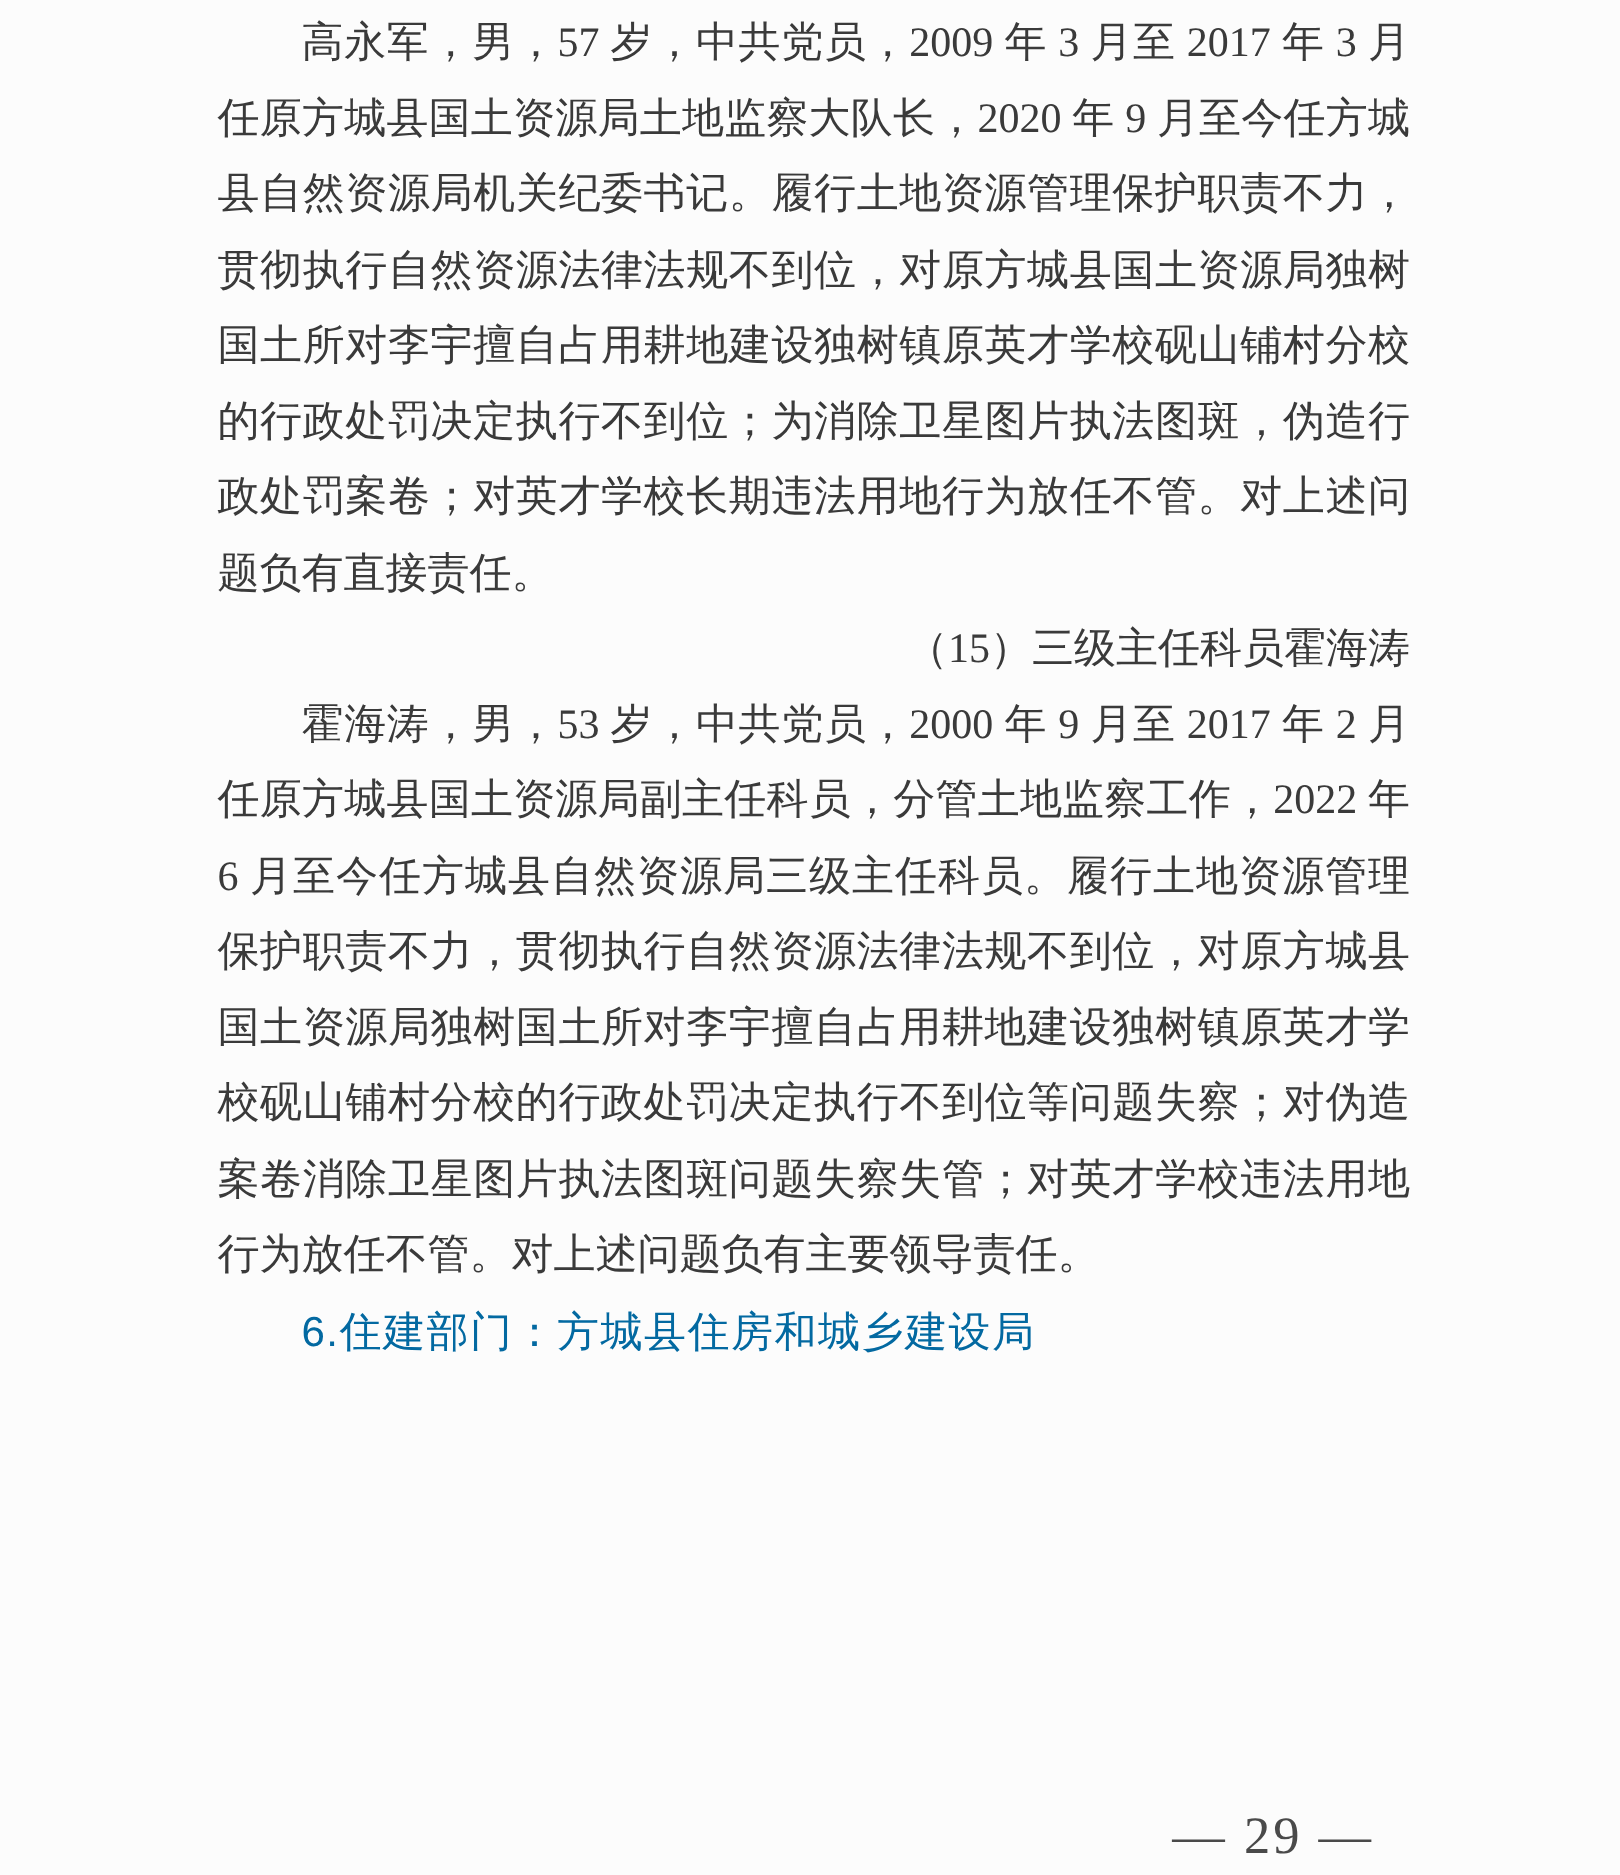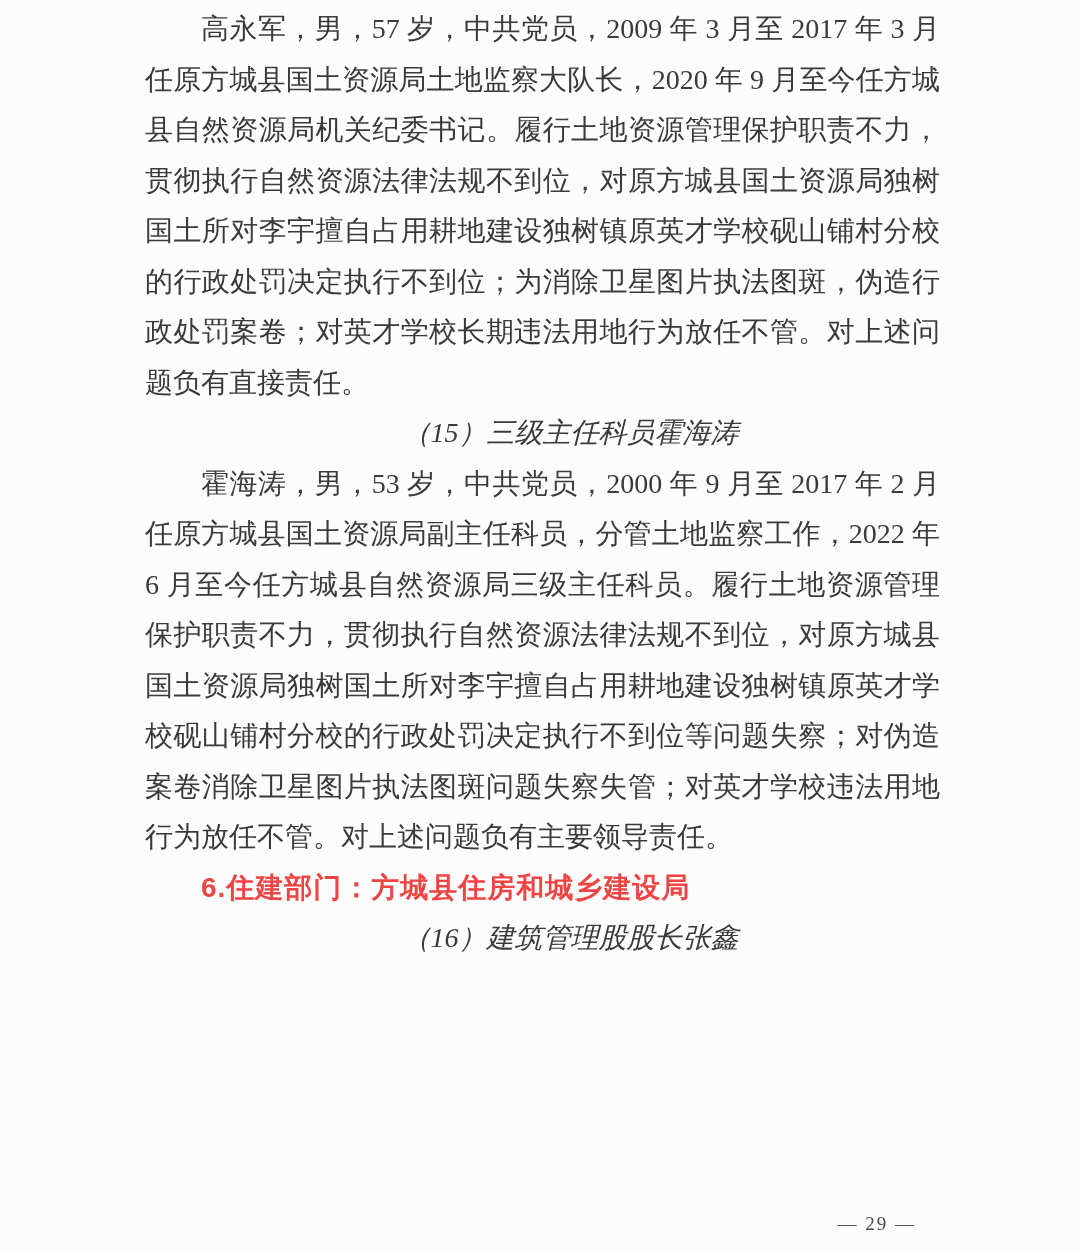--- a/index.html
+++ b/index.html
@@ -33,45 +33,43 @@
       text-align: justify;
       text-justify: inter-character;
     }
     .content p {
       margin: 0;
       padding: 0;
       text-indent: 2em;
     }
     .content p.section-heading {
       font-family: "Liberation Sans", "DejaVu Sans", sans-serif;
-      font-weight: 700;
-      color: #ef4444;
+      font-weight: 400;
+      color: #0369a1;
       letter-spacing: 1px;
     }
     .content p.list-heading {
-      text-align: center;
-      font-style: italic;
+      text-align: right;
     }
     .page-number {
       position: absolute;
       top: 1206px;
       right: 140px;
       color: #4a4a4a;
-      font-size: 19px;
+      font-size: 35px;
       line-height: 36px;
       letter-spacing: 2px;
       font-family: "Liberation Serif", "DejaVu Serif", serif;
     }
   </style>
 </head>
 <body>
 
 <div class="page">
   <div class="content">
     <p class="body">高永军，男，57 岁，中共党员，2009 年 3 月至 2017 年 3 月任原方城县国土资源局土地监察大队长，2020 年 9 月至今任方城县自然资源局机关纪委书记。履行土地资源管理保护职责不力，贯彻执行自然资源法律法规不到位，对原方城县国土资源局独树国土所对李宇擅自占用耕地建设独树镇原英才学校砚山铺村分校的行政处罚决定执行不到位；为消除卫星图片执法图斑，伪造行政处罚案卷；对英才学校长期违法用地行为放任不管。对上述问题负有直接责任。</p>
     <p class="list-heading">（15）三级主任科员霍海涛</p>
     <p class="body">霍海涛，男，53 岁，中共党员，2000 年 9 月至 2017 年 2 月任原方城县国土资源局副主任科员，分管土地监察工作，2022 年 6 月至今任方城县自然资源局三级主任科员。履行土地资源管理保护职责不力，贯彻执行自然资源法律法规不到位，对原方城县国土资源局独树国土所对李宇擅自占用耕地建设独树镇原英才学校砚山铺村分校的行政处罚决定执行不到位等问题失察；对伪造案卷消除卫星图片执法图斑问题失察失管；对英才学校违法用地行为放任不管。对上述问题负有主要领导责任。</p>
     <p class="section-heading">6.住建部门：方城县住房和城乡建设局</p>
-    <p class="list-heading">（16）建筑管理股股长张鑫</p>
   </div>
 
   <div class="page-number">— 29 —</div>
 </div>
 
 </body></html>

